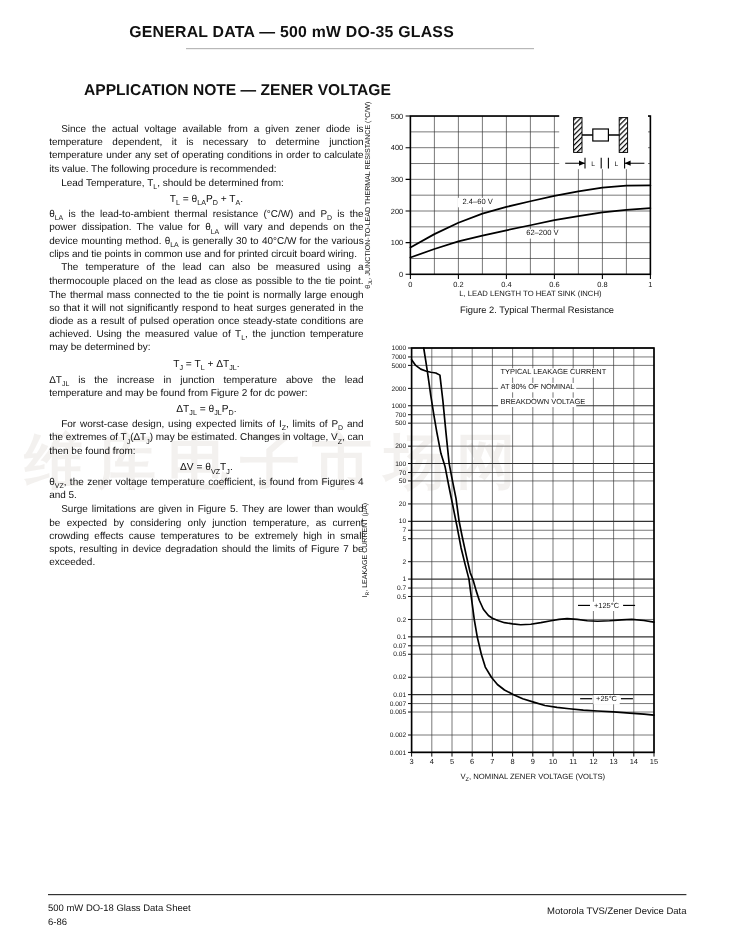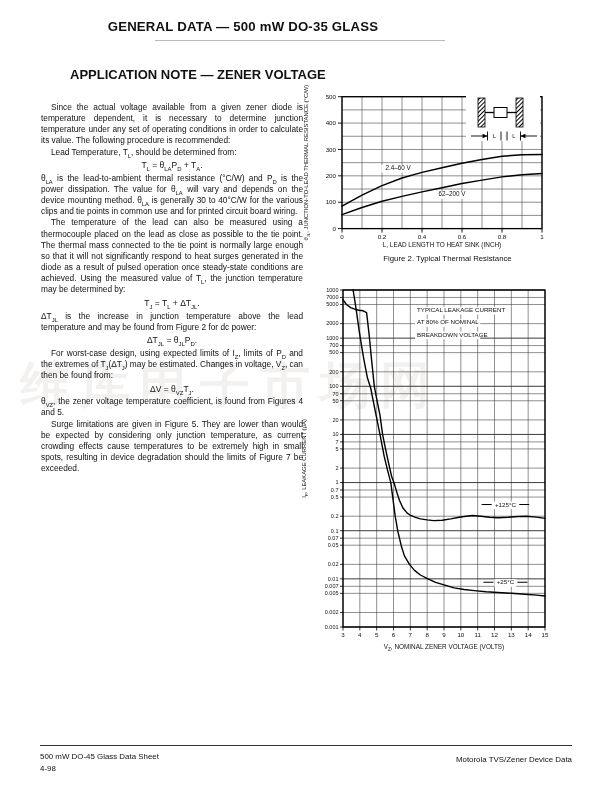--- a/index.html
+++ b/index.html
@@ -275,17 +275,17 @@
       <rect x="199.45166666666668" y="301.171117433469" width="21.98" height="7.75" fill="#fff"></rect>
       <text x="210.4416666666667" y="306.255117433469" font-size="6.2" text-anchor="middle"><tspan>+25°C</tspan></text>
       <line x1="188.45166666666668" y1="304.255117433469" x2="198.45166666666668" y2="304.255117433469" stroke="#000" stroke-width="1"></line>
       <line x1="222.43166666666667" y1="304.255117433469" x2="232.43166666666667" y2="304.255117433469" stroke="#000" stroke-width="1"></line>
       <text x="149" y="371" font-size="6.4" text-anchor="middle"><tspan>V</tspan><tspan font-size="4.61" dy="1.5">Z</tspan><tspan dy="-1.5">, NOMINAL ZENER VOLTAGE (VOLTS)</tspan></text>
       <text x="11" y="180.5" font-size="5.9" text-anchor="middle" transform="rotate(-90 11 180.5)"><tspan>I</tspan><tspan font-size="4.25" dy="1.5">R</tspan><tspan dy="-1.5">, LEAKAGE CURRENT (μA)</tspan></text>
     </svg>
 
   <div class="footer-rule"></div>
   <div class="footer-left">
-    <div>500 mW DO-45 Glass Data Sheet</div>
-    <div>4-98</div>
+    <div>500 mW DO-18 Glass Data Sheet</div>
+    <div>6-86</div>
   </div>
   <div class="footer-right">Motorola TVS/Zener Device Data</div>
 </div>
 
 </body></html>

